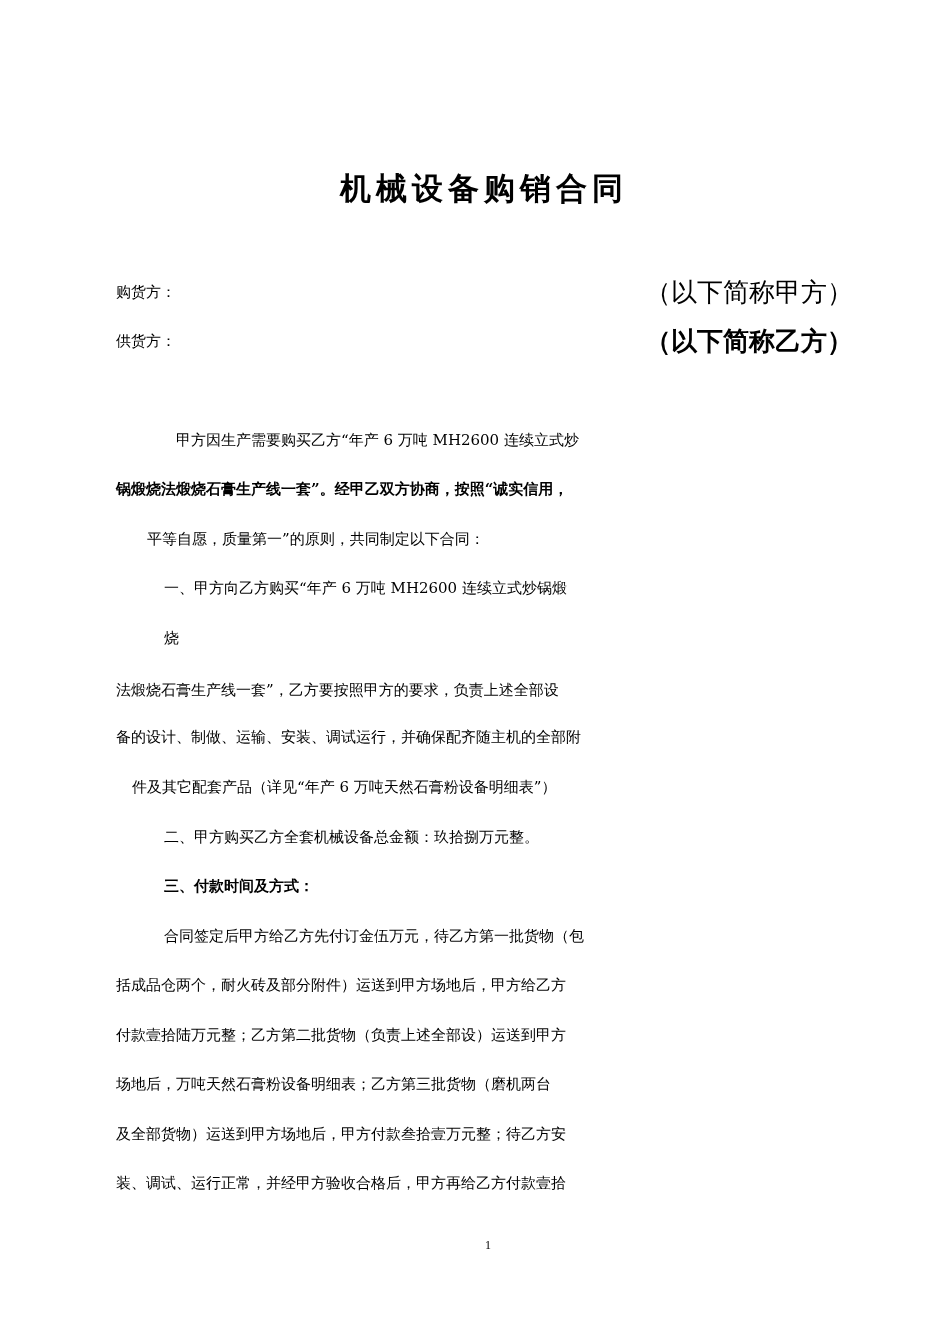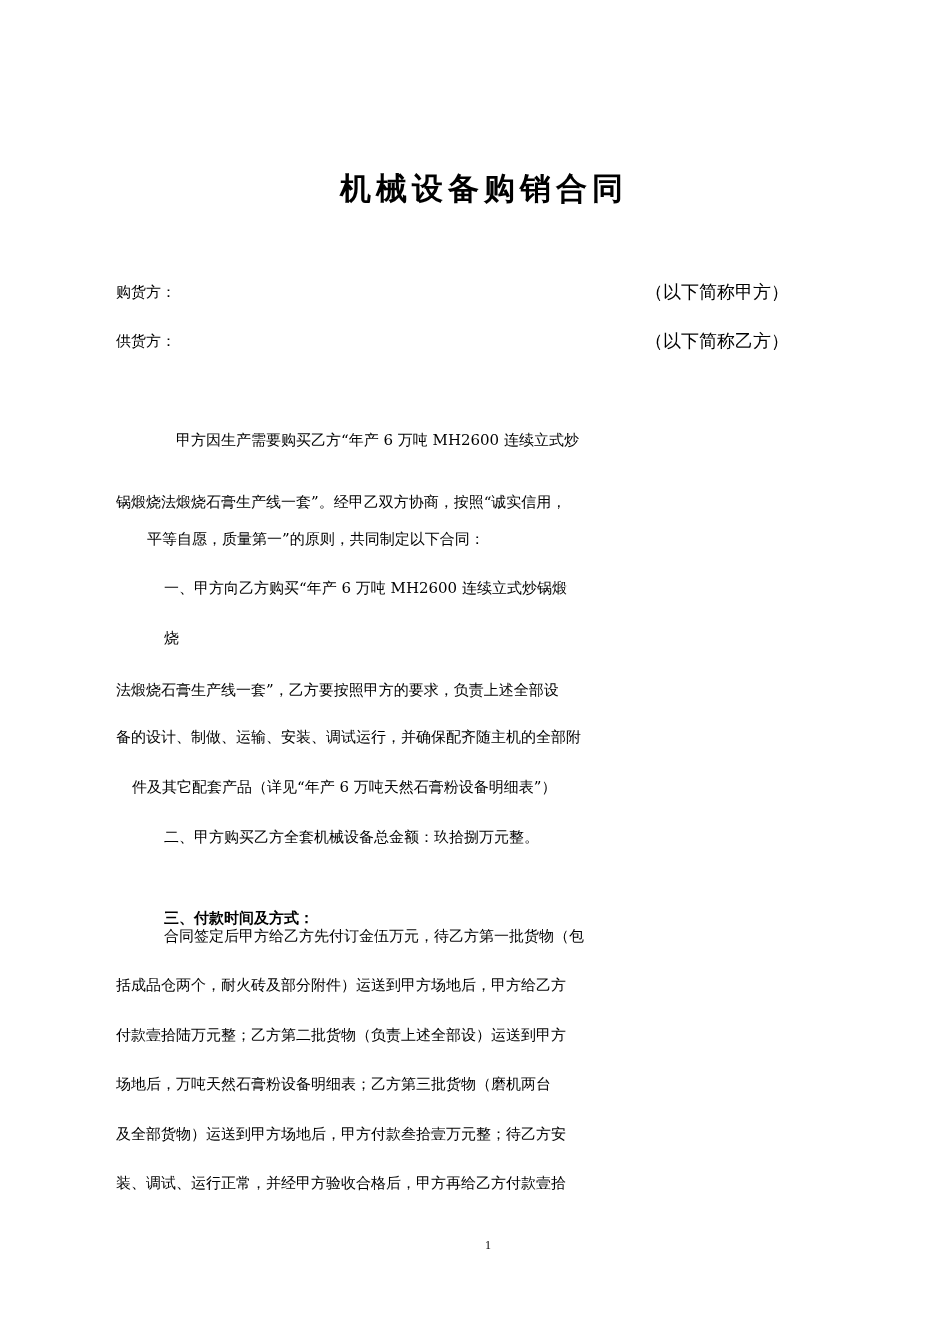--- a/index.html
+++ b/index.html
@@ -1,35 +1,35 @@
 <!DOCTYPE html>
 <html><head>
   <meta charset="utf-8">
   <style>
     html, body { margin: 0; padding: 0; background: #ffffff; }
     body { width: 950px; height: 1344px; position: relative; overflow: hidden; color: #000; font-family: "DejaVu Serif", serif; }
     .title { position: absolute; top: 168px; left: 0; width: 968px; text-align: center; font-family: "DejaVu Sans", sans-serif; font-weight: bold; font-size: 31px; letter-spacing: 5px; }
     .line { position: absolute; left: 116px; font-size: 15px; white-space: nowrap; line-height: 32px; }
-    .right { position: absolute; left: 645px; font-size: 18px; white-space: nowrap; line-height: 32px; }
-    .bold { font-weight: bold; font-family: "DejaVu Sans", sans-serif; margin-top: 32px; }
+    .right { position: absolute; left: 645px; font-size: 26px; white-space: nowrap; line-height: 32px; }
+    .bold { font-weight: bold; font-family: "DejaVu Sans", sans-serif; }
     .pagenum { position: absolute; top: 1238px; left: 0; width: 976px; text-align: center; font-size: 12px; font-family: "Liberation Serif", serif; }
   </style>
 </head>
 <body>
 
 <div>
   <div class="title">机械设备购销合同</div>
 
   <div class="line" style="top:276px;">购货方：</div>
   <div class="right" style="top:276px;">（以下简称甲方）</div>
   <div class="line" style="top:325px;">供货方：</div>
-  <div class="right" style="top:325px;">（以下简称乙方）</div>
+  <div class="right" style="top:325px;font-weight:bold;">（以下简称乙方）</div>
 
   <div class="line" style="top:424px; left:152px;margin-left:24px;">甲方因生产需要购买乙方“年产 6 万吨 MH2600 连续立式炒</div>
-  <div class="line" style="top:486px;">锅煅烧法煅烧石膏生产线一套”。经甲乙双方协商，按照“诚实信用，</div>
+  <div class="line" style="top:473px;font-weight:bold;">锅煅烧法煅烧石膏生产线一套”。经甲乙双方协商，按照“诚实信用，</div>
   <div class="line" style="top:523px;margin-left:31px;">平等自愿，质量第一”的原则，共同制定以下合同：</div>
   <div class="line" style="top:572px; left:164px;">一、甲方向乙方购买“年产 6 万吨 MH2600 连续立式炒锅煅</div>
   <div class="line" style="top:622px; left:164px;">烧</div>
   <div class="line" style="top:674px;">法煅烧石膏生产线一套”，乙方要按照甲方的要求，负责上述全部设</div>
   <div class="line" style="top:723px;font-family:Liberation Mono, monospace;">备的设计、制做、运输、安装、调试运行，并确保配齐随主机的全部附</div>
   <div class="line" style="top:771px;margin-left:16px;">件及其它配套产品（详见“年产 6 万吨天然石膏粉设备明细表”）</div>
   <div class="line" style="top:821px; left:164px;">二、甲方购买乙方全套机械设备总金额：玖拾捌万元整。</div>
   <div class="line bold" style="top:870px; left:164px;">三、付款时间及方式：</div>
   <div class="line" style="top:920px; left:164px;">合同签定后甲方给乙方先付订金伍万元，待乙方第一批货物（包</div>
   <div class="line" style="top:969px;">括成品仓两个，耐火砖及部分附件）运送到甲方场地后，甲方给乙方</div>

